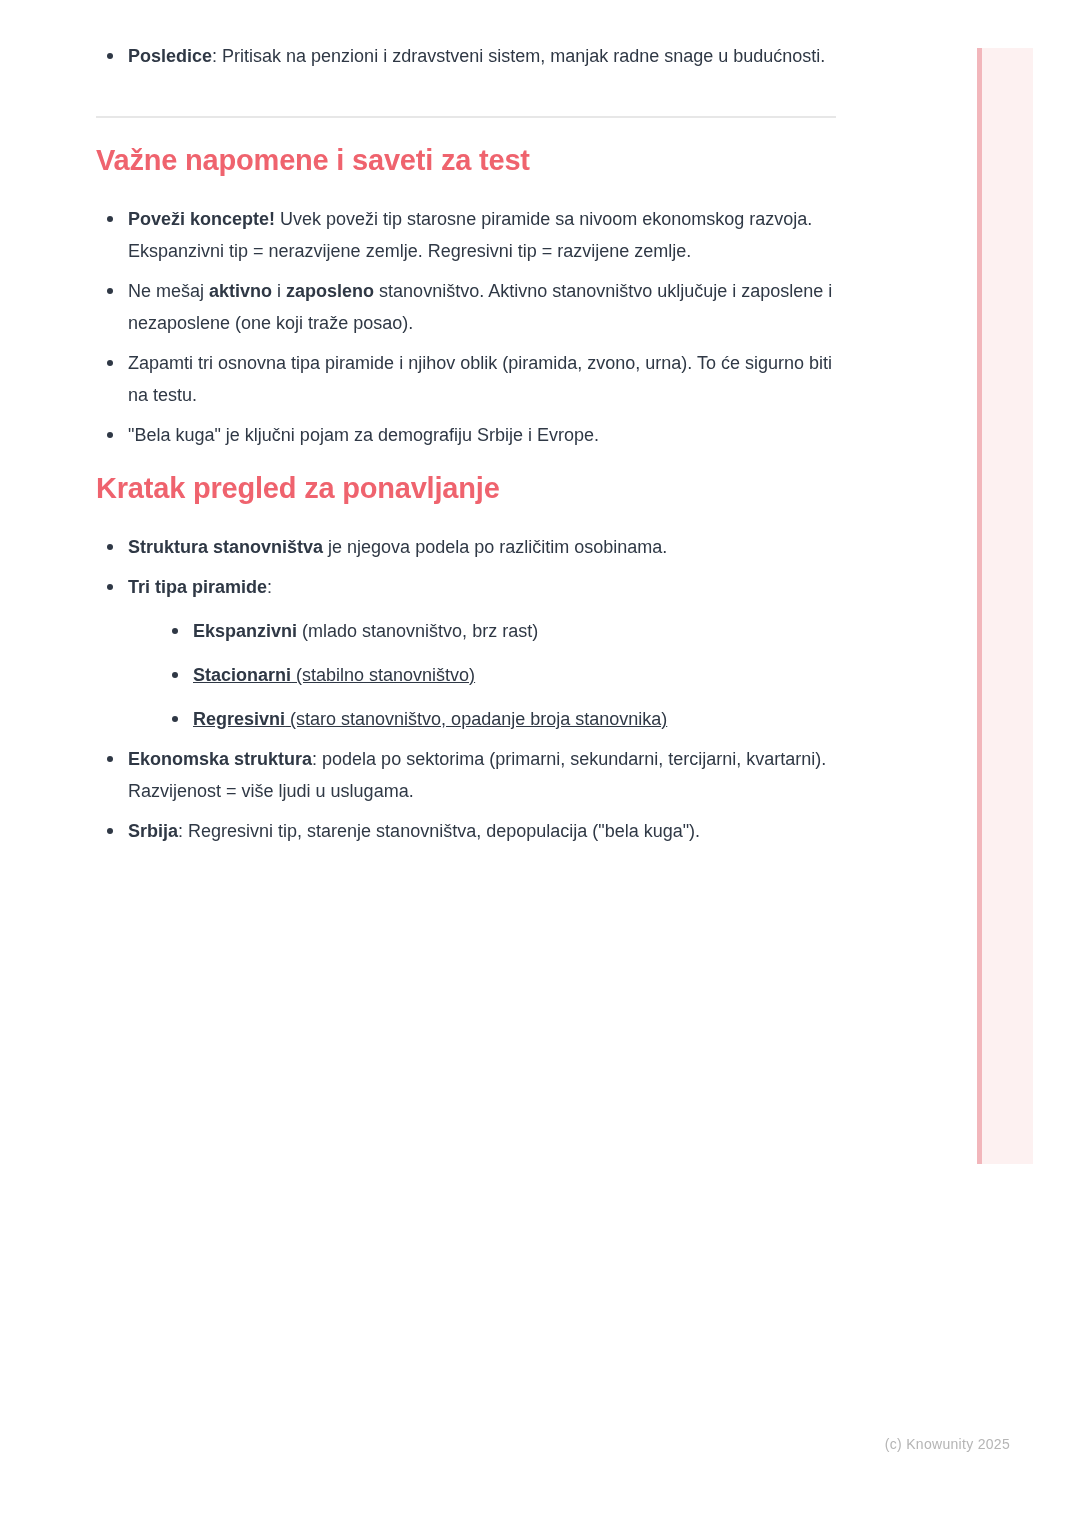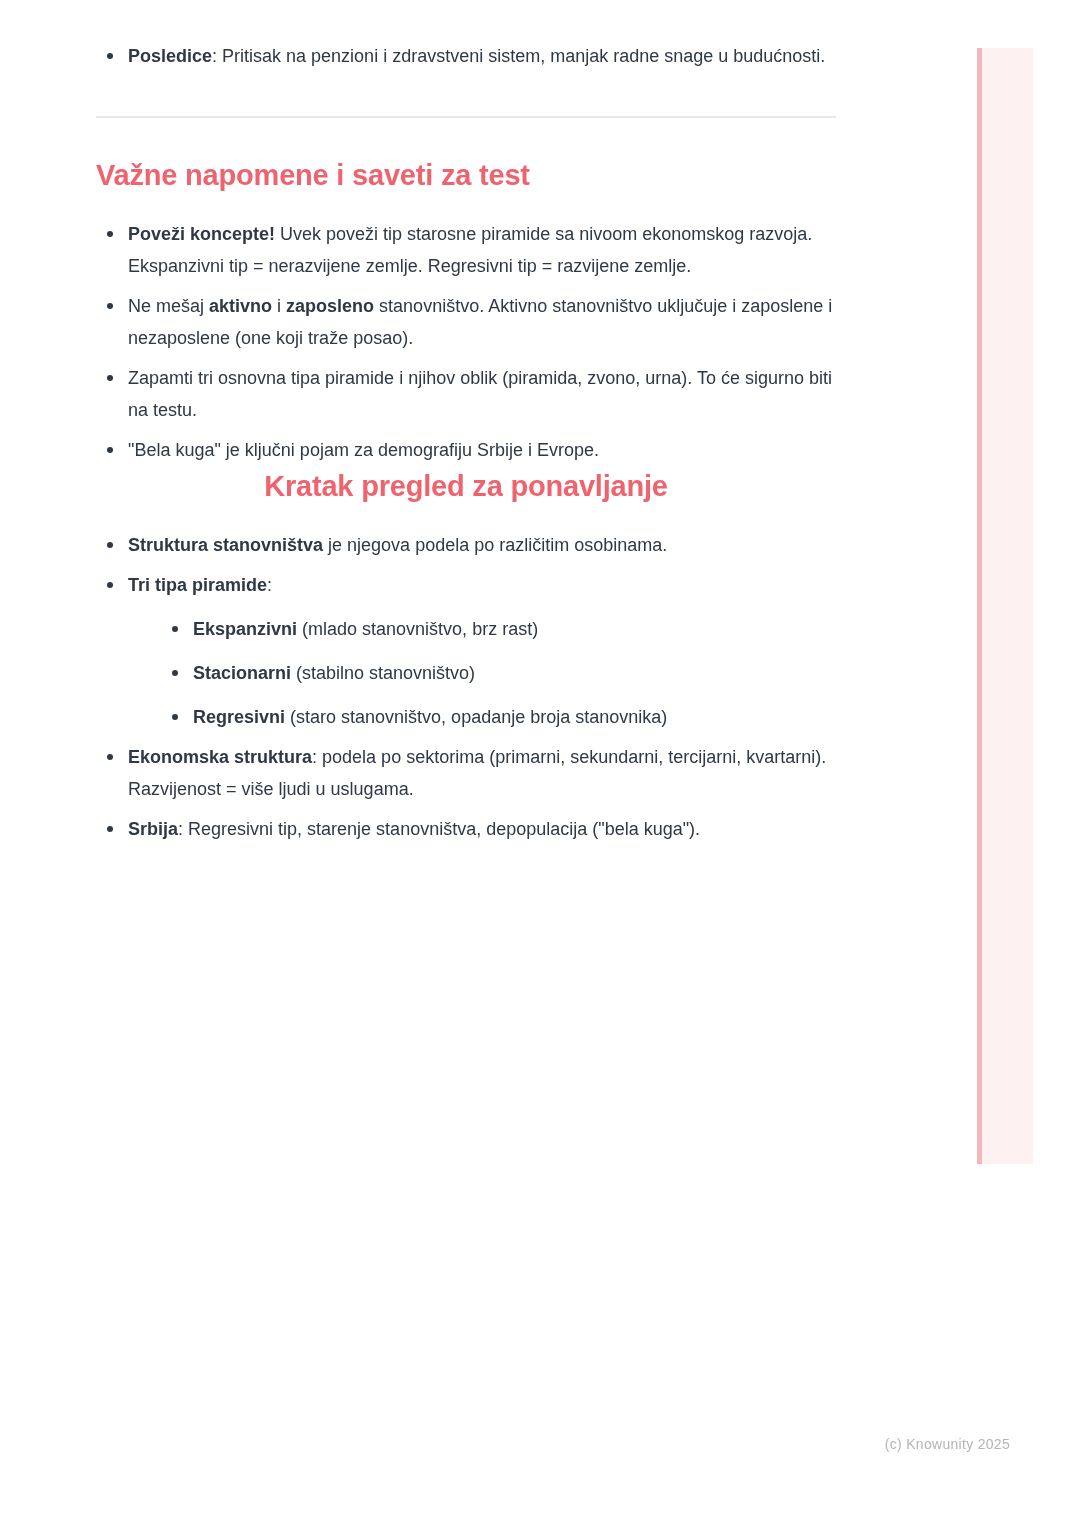--- a/index.html
+++ b/index.html
@@ -58,21 +58,21 @@
   }
   ul.sub-list {
     list-style: none;
     margin: 12px 0 0 0;
     padding: 0 0 0 33px;
   }
   ul.sub-list li {
     position: relative;
     padding-left: 32px;
   }
-  ul.sub-list li + li { margin-top: 12px; }
+  ul.sub-list li + li { margin-top: 12px; text-decoration: underline; }
   ul.sub-list li::before {
     content: "";
     position: absolute;
     left: 11px;
     top: 13px;
     width: 6px;
     height: 6px;
     border-radius: 50%;
     background: currentColor;
   }
@@ -83,22 +83,22 @@
     margin: 44px 0 0 0;
   }
   h2.section-title {
     color: var(--accent, #ef636e);
     font-size: 29px;
     line-height: 34px;
     letter-spacing: -0.2px;
     margin: 0;
     font-weight: bold;
   }
-  h2.section-title.after-divider { margin-top: 40px; }
-  h2.section-title.after-list { margin-top: 3px; text-align: center; }
+  h2.section-title.after-divider { margin-top: 25px; }
+  h2.section-title.after-list { margin-top: 20px; }
   .footer {
     position: absolute;
     top: 1436px;
     right: 70px;
     font-size: 14px;
     letter-spacing: 0.3px;
     color: var(--footer-text, #b5b5b5);
   }
 </style>
 </head>

